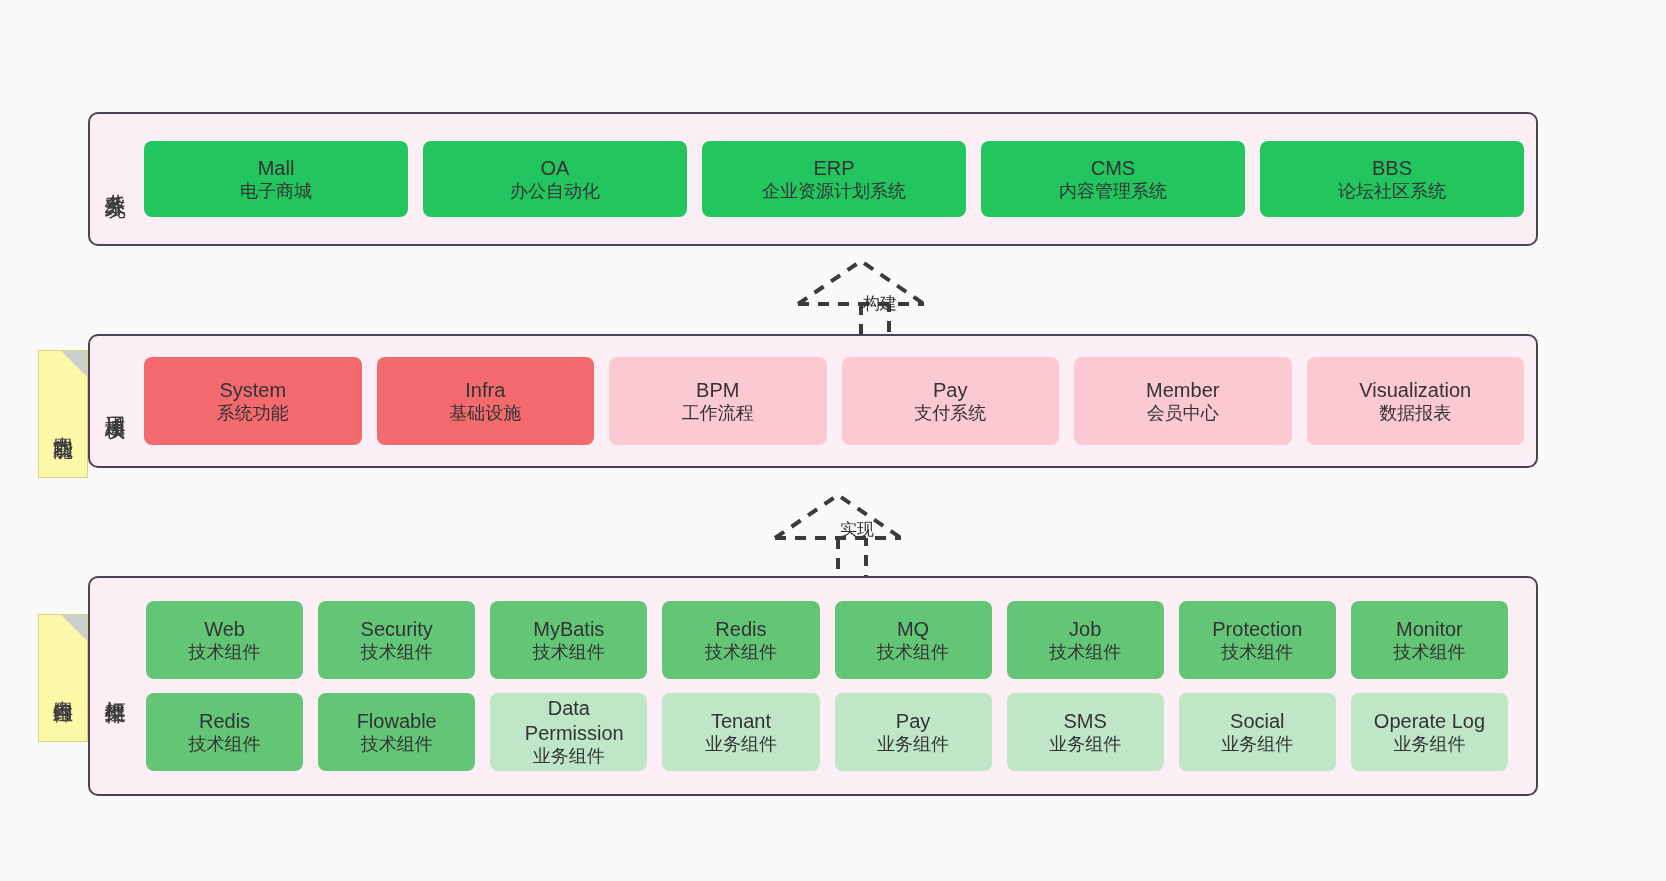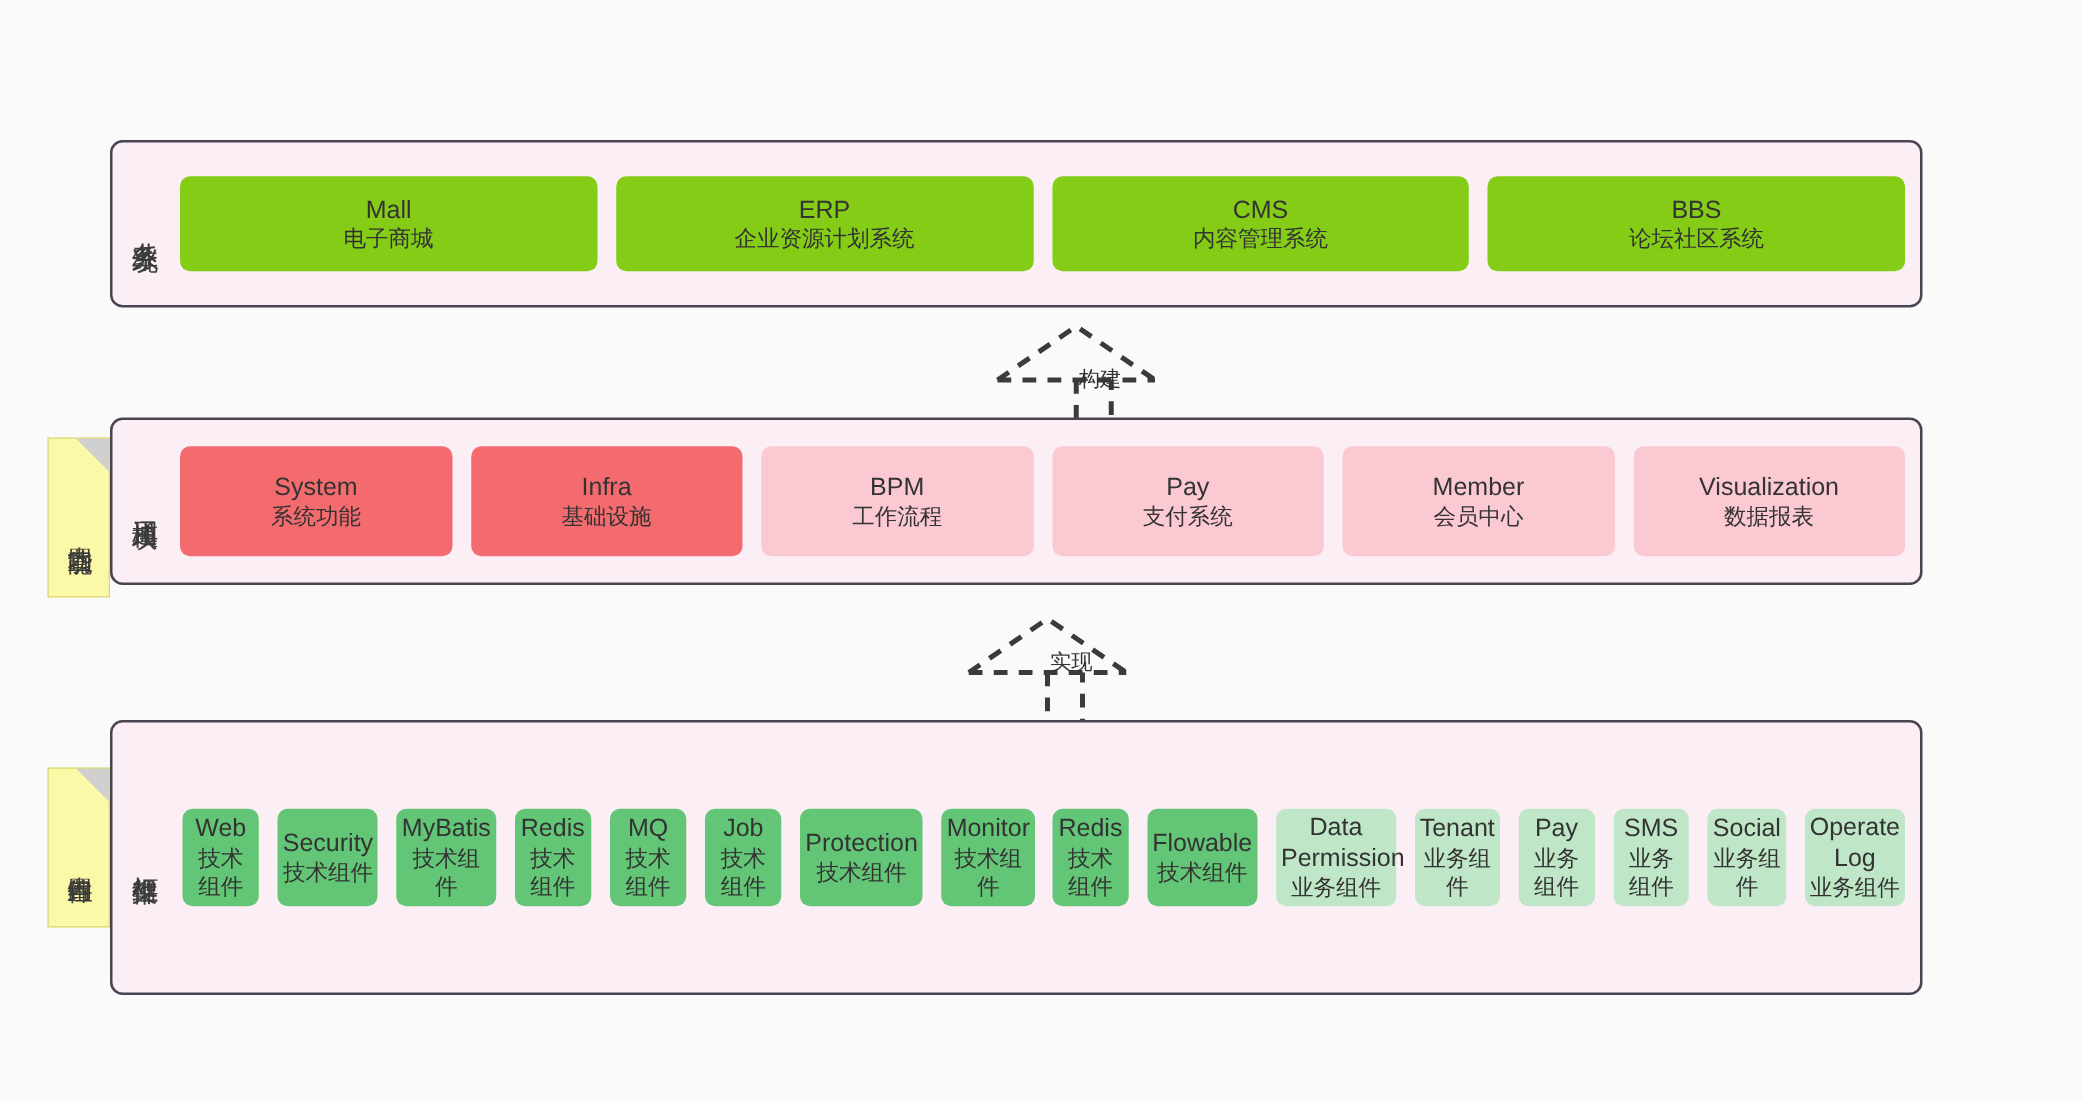--- a/index.html
+++ b/index.html
@@ -48,24 +48,24 @@
   }
 
   .layer-body {
     flex: 1 1 auto;
     display: flex;
     align-items: center;
     padding: 0 12px 0 4px;
     gap: 15px;
   }
   .layer-body.two-rows {
-    flex-direction: row;
+    flex-direction: column;
     justify-content: center;
     gap: 14px;
-    padding: 10px 12px 10px 6px;
+    padding: 10px 28px 10px 6px;
   }
   .grid-row {
     display: flex;
     gap: 15px;
     width: 100%;
   }
 
   
   .card {
     flex: 1 1 0;
@@ -81,21 +81,21 @@
   .card .t1 {
     font-size: 20px;
     line-height: 1.22;
     color: #333;
   }
   .card .t2 {
     font-size: 18px;
     line-height: 1.25;
     color: #333;
   }
-  .card.blue   { background: #84cc16; height: 76px; }
+  .card.blue   { background: #22c55e; height: 76px; }
   .card.red    { background: #f46b6f; height: 88px; }
   .card.redpale{ background: #fbc9d2; height: 88px; }
   .card.green  { background: #63c677; height: 78px; }
   .card.greenpale { background: #bfe6c6; height: 78px; }
 
   
   .note {
     position: absolute;
     background: #fbf8a8;
     border: 1px solid #d9d57e;
@@ -138,20 +138,24 @@
 <div class="canvas">
 
   <div class="layer" style="left:88px; top:112px; width:1450px; height:134px;">
     <div class="layer-title">业务系统</div>
     <div class="layer-body">
       <div class="card blue">
         <span class="t1">Mall</span>
         <span class="t2">电子商城</span>
       </div>
       <div class="card blue">
+        <span class="t1">OA</span>
+        <span class="t2">办公自动化</span>
+      </div>
+      <div class="card blue">
         <span class="t1">ERP</span>
         <span class="t2">企业资源计划系统</span>
       </div>
       <div class="card blue">
         <span class="t1">CMS</span>
         <span class="t2">内容管理系统</span>
       </div>
       <div class="card blue">
         <span class="t1">BBS</span>
         <span class="t2">论坛社区系统</span>

